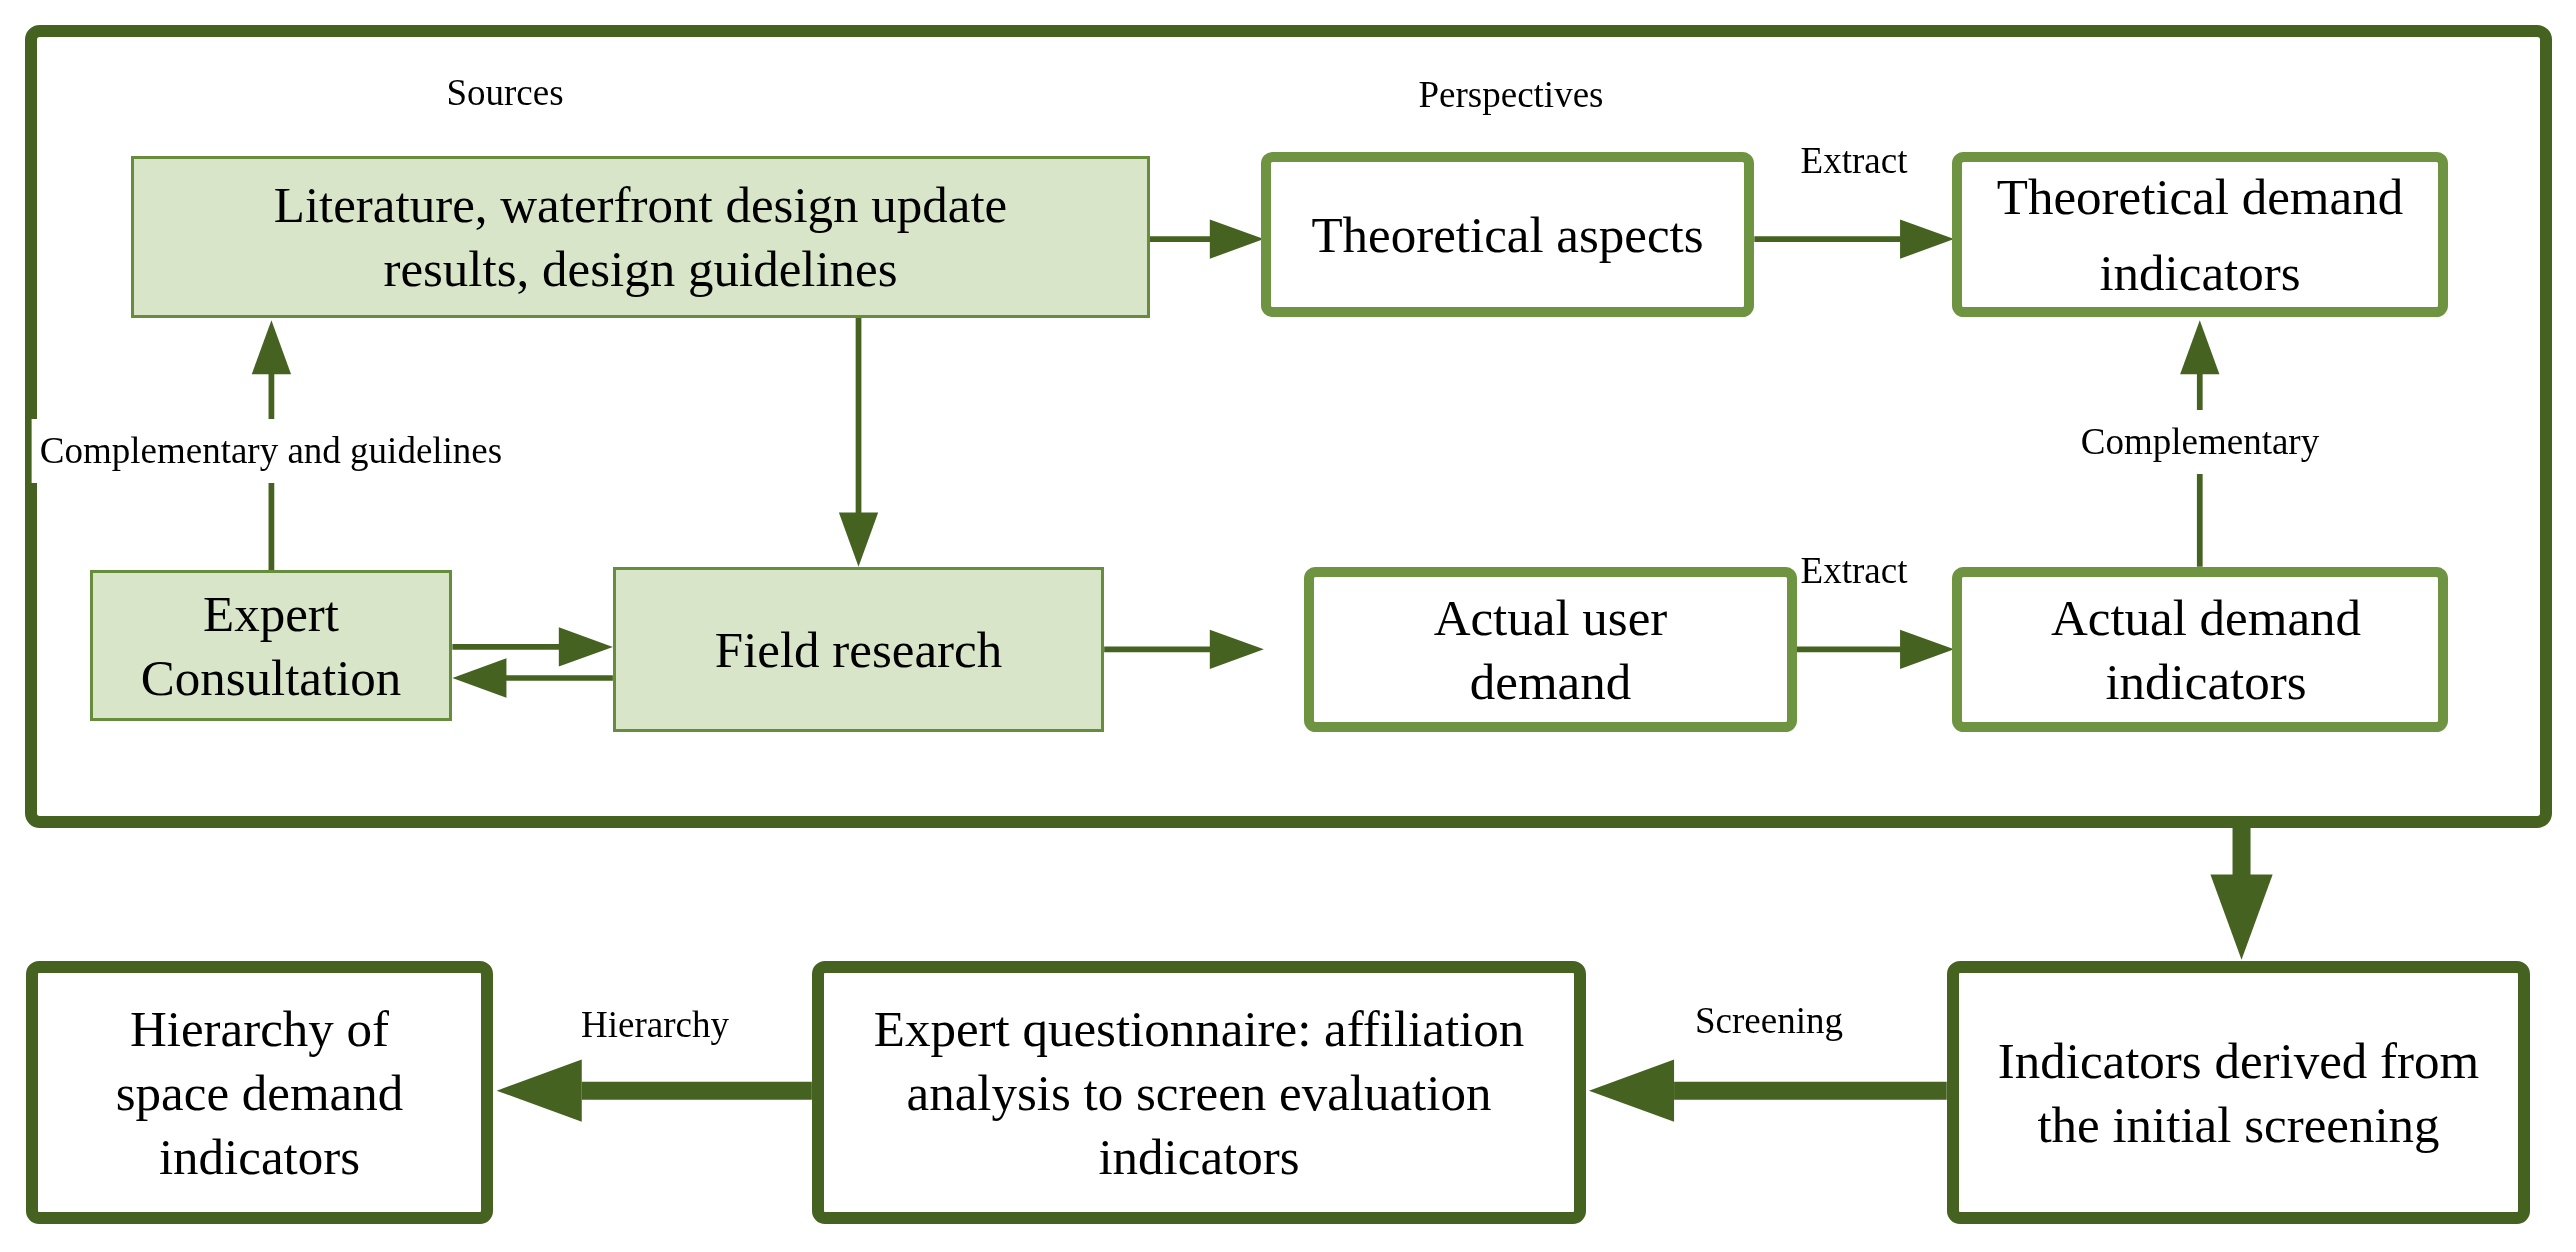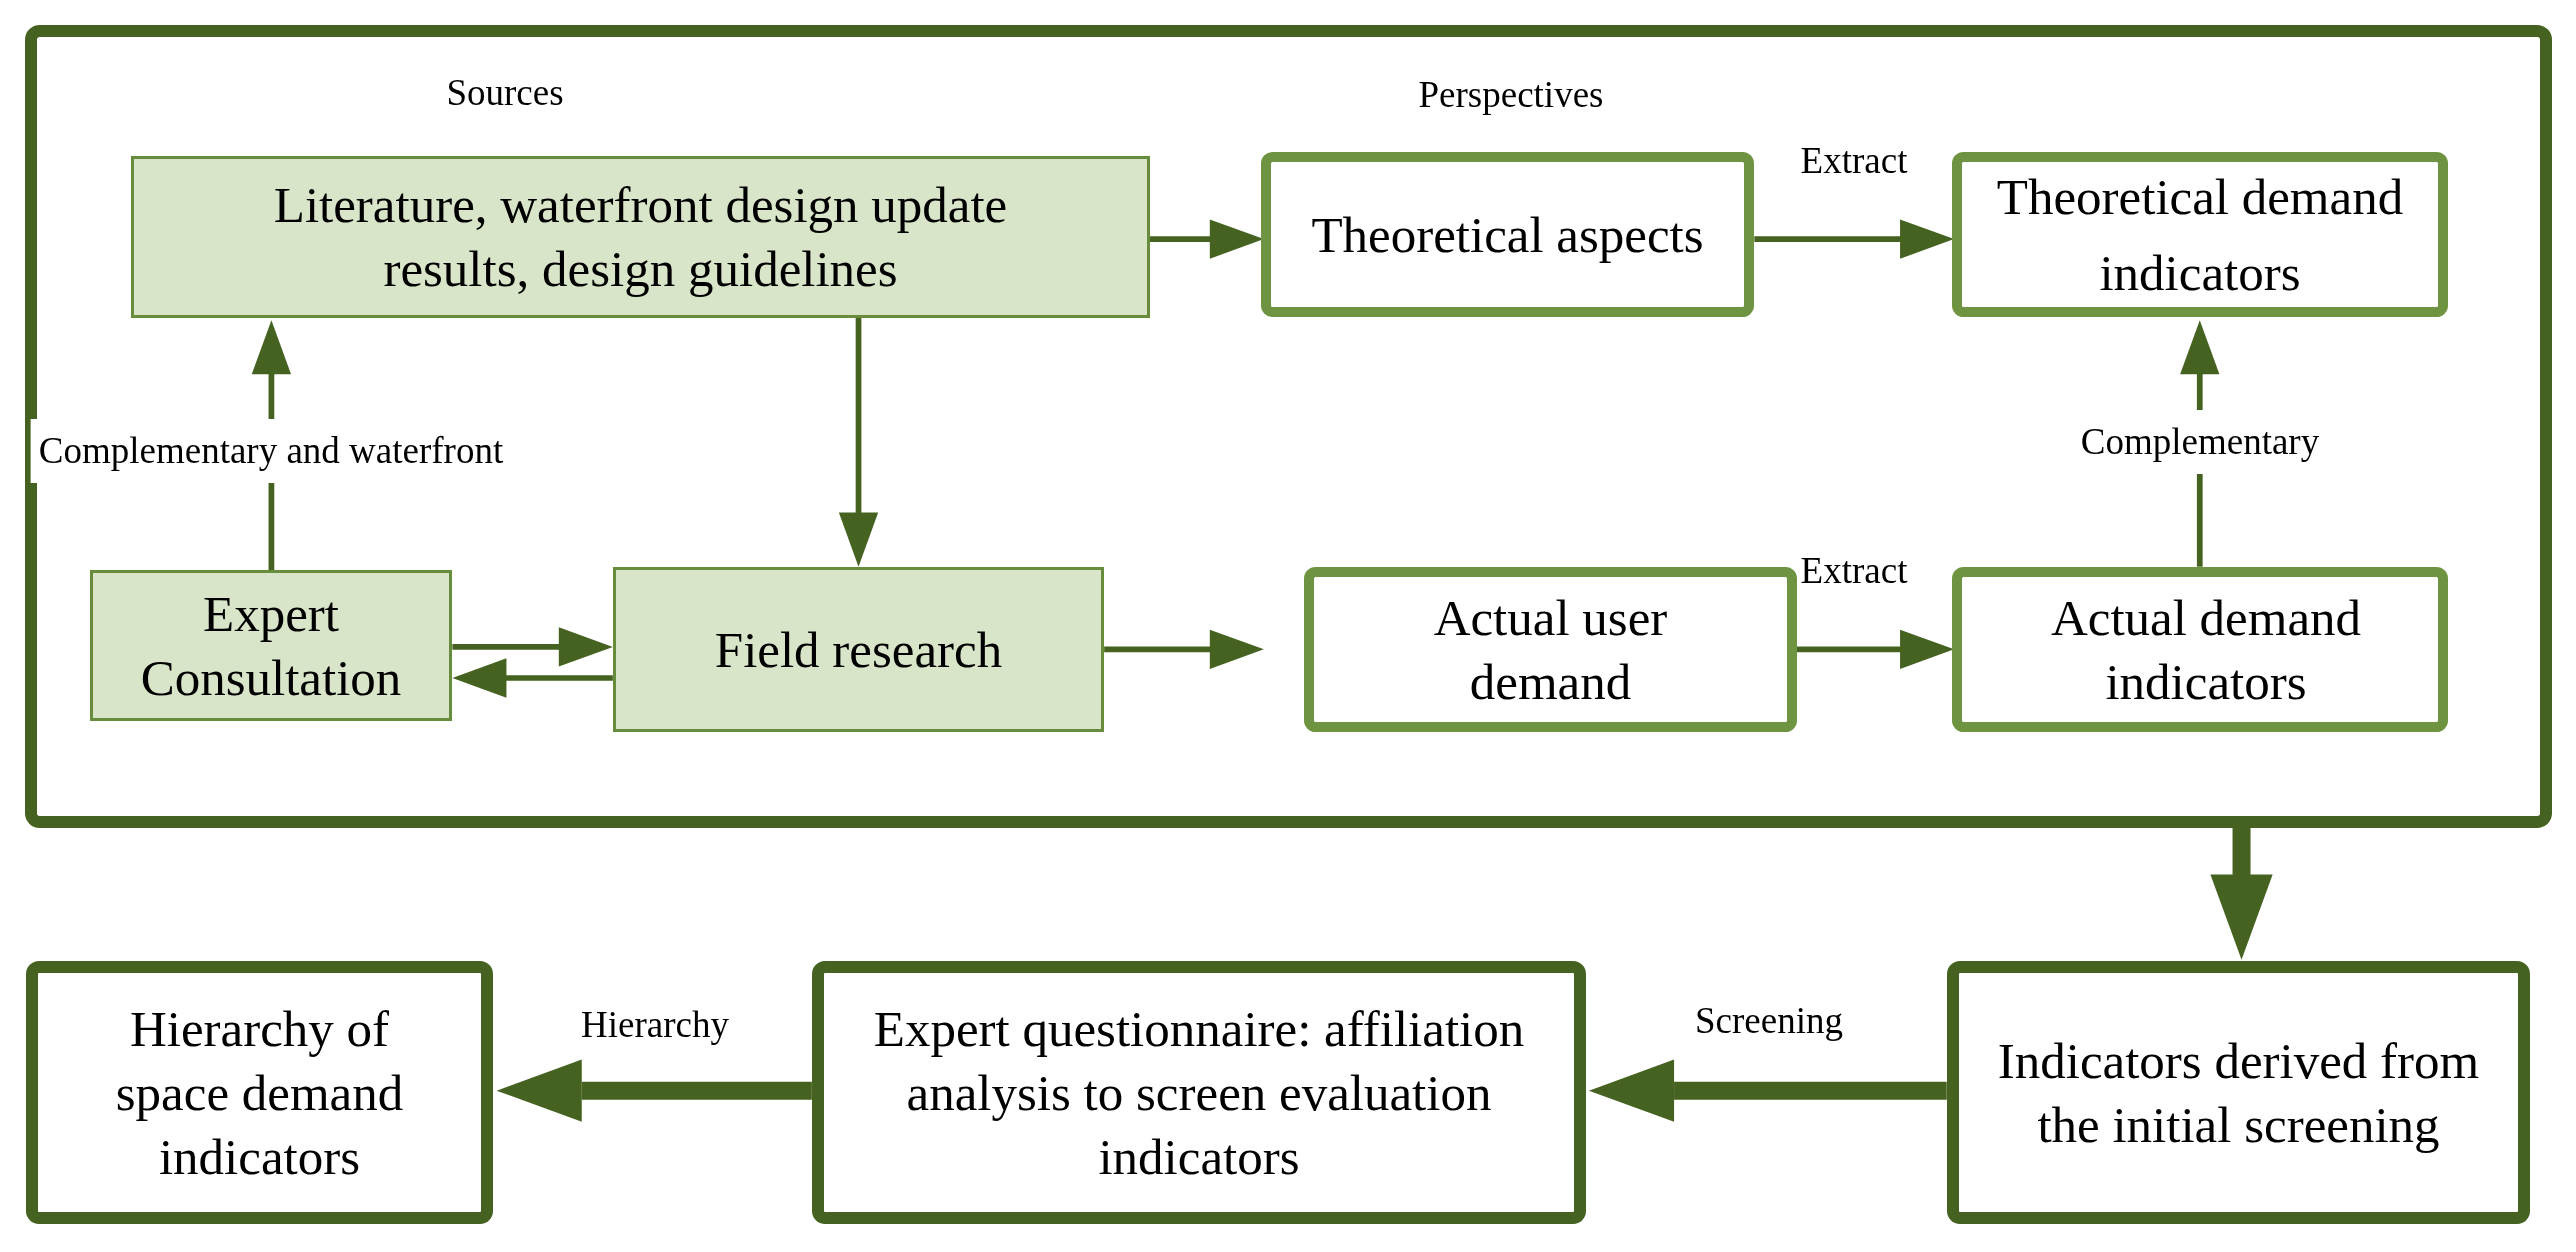--- a/index.html
+++ b/index.html
@@ -138,21 +138,21 @@
     </g>
   </svg>
 
   <div class="lbl" style="left:505px; top:93px;">Sources</div>
   <div class="lbl" style="left:1511px; top:95px;">Perspectives</div>
 
   <div class="lbl" style="left:1854px; top:161px;">Extract</div>
   <div class="lbl" style="left:1854px; top:571px;">Extract</div>
   <div class="lbl bg" style="left:271px; top:451px;">
     <span class="line">Complementary</span>
-    <span class="line">and waterfront</span>
+    <span class="line">and guidelines</span>
   </div>
   <div class="lbl bg" style="left:2200px; top:442px;">Complementary</div>
   <div class="lbl" style="left:655px; top:1025px;">Hierarchy</div>
   <div class="lbl" style="left:1769px; top:1021px;">Screening</div>
 
   <div class="box fill-box" style="left:85px; top:156px; width:1019px; height:162px;margin-left:46px;">
     <span class="line">Literature, waterfront design update</span>
     <span class="line">results, design guidelines</span>
   </div>
   <div class="box white-box" style="left:1261px; top:152px; width:493px; height:165px;">

